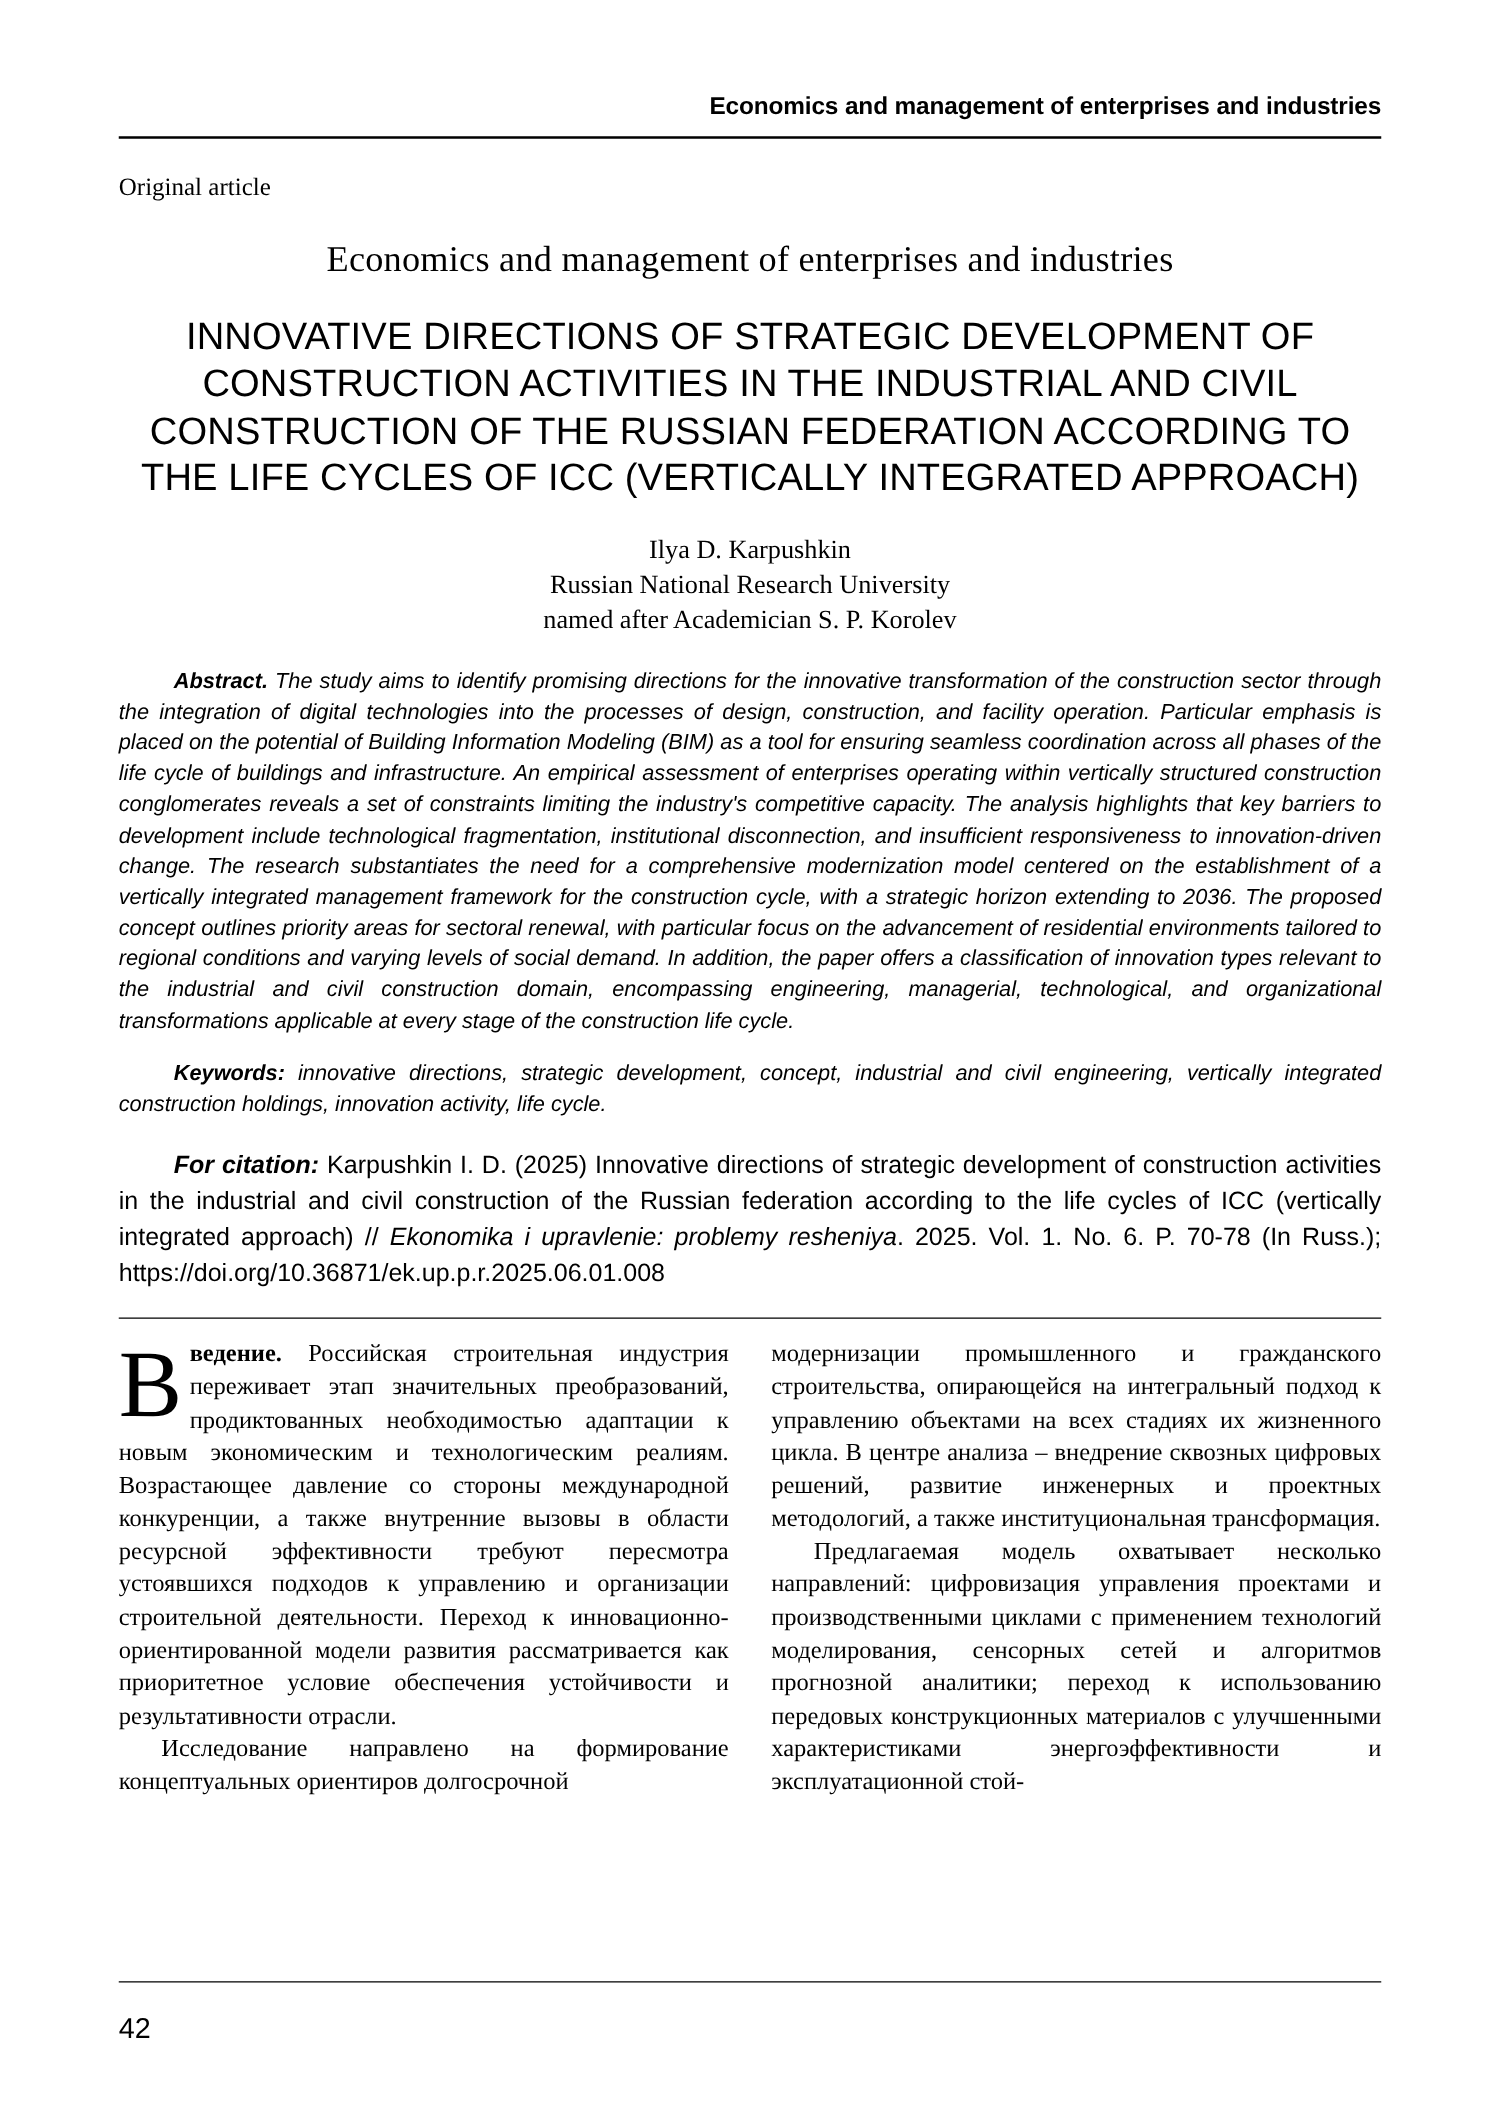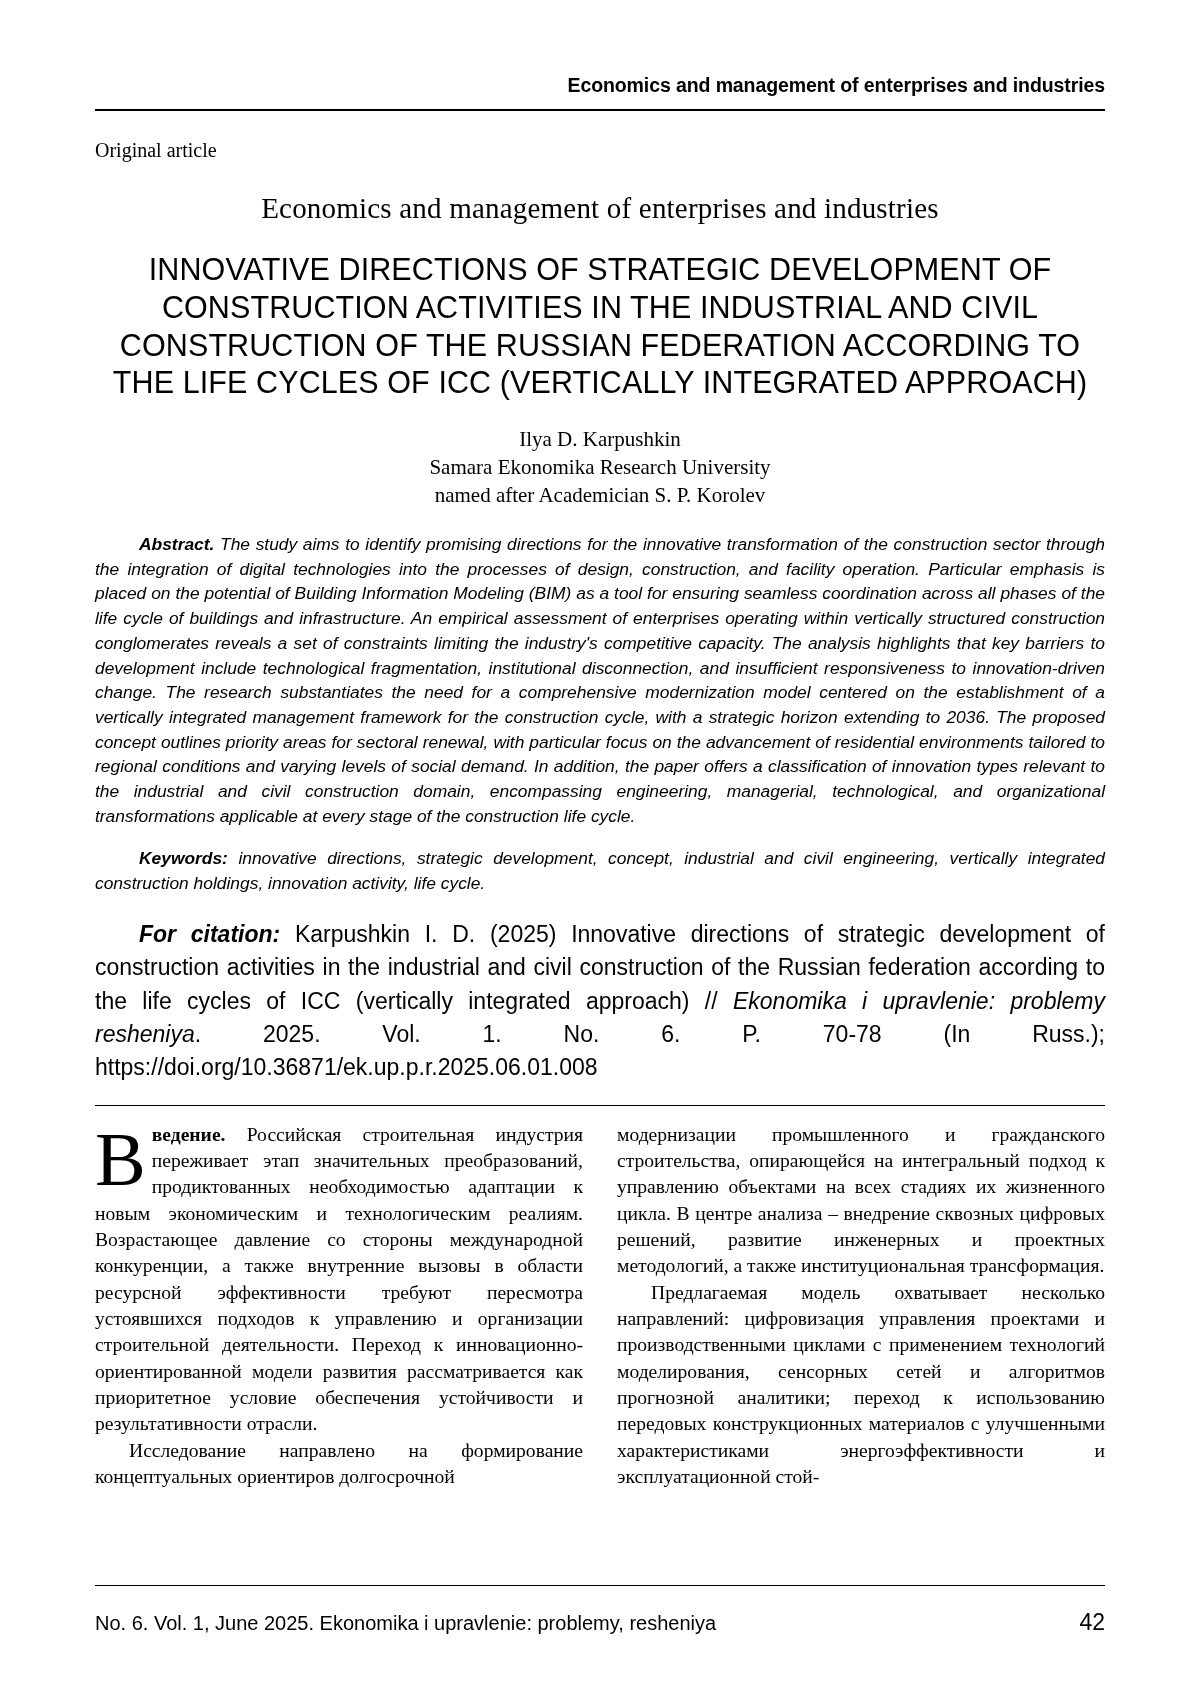--- a/index.html
+++ b/index.html
@@ -96,21 +96,21 @@
     font-size: 17.4px;
     line-height: 1.42;
     text-align: justify;
     text-indent: 44px;
   }
 
   
   .citation {
     margin-top: 22px;
     font-family: "Liberation Sans", sans-serif;
-    font-size: 23px;
+    font-size: 20px;
     line-height: 1.45;
     text-align: justify;
     text-indent: 44px;
     font-style: normal;
   }
   .citation .lbl {
     font-weight: bold;
     font-style: italic;
   }
   .citation .journal {
@@ -185,21 +185,21 @@
   <div class="rule-top"></div>
 
   <div class="article-type">Original article</div>
 
   <div class="section-title">Economics and management of enterprises and industries</div>
 
   <div class="paper-title">INNOVATIVE DIRECTIONS OF STRATEGIC DEVELOPMENT OF CONSTRUCTION ACTIVITIES IN THE INDUSTRIAL AND CIVIL CONSTRUCTION OF THE RUSSIAN FEDERATION ACCORDING TO THE LIFE CYCLES OF ICC (VERTICALLY INTEGRATED APPROACH)</div>
 
   <div class="author-block">
     <div>Ilya D. Karpushkin</div>
-    <div>Samara Ekonomika Research University</div>
+    <div>Russian National Research University</div>
     <div>named after Academician S. P. Korolev</div>
   </div>
 
   <div class="abstract">
     <b>Abstract.</b>
     <span>The study aims to identify promising directions for the innovative transformation of the construction sector through the integration of digital technologies into the processes of design, construction, and facility operation. Particular emphasis is placed on the potential of Building Information Modeling (BIM) as a tool for ensuring seamless coordination across all phases of the life cycle of buildings and infrastructure. An empirical assessment of enterprises operating within vertically structured construction conglomerates reveals a set of constraints limiting the industry's competitive capacity. The analysis highlights that key barriers to development include technological fragmentation, institutional disconnection, and insufficient responsiveness to innovation-driven change. The research substantiates the need for a comprehensive modernization model centered on the establishment of a vertically integrated management framework for the construction cycle, with a strategic horizon extending to 2036. The proposed concept outlines priority areas for sectoral renewal, with particular focus on the advancement of residential environments tailored to regional conditions and varying levels of social demand. In addition, the paper offers a classification of innovation types relevant to the industrial and civil construction domain, encompassing engineering, managerial, technological, and organizational transformations applicable at every stage of the construction life cycle.</span>
   </div>
 
   <div class="keywords">
     <b>Keywords:</b>
@@ -227,17 +227,16 @@
         <span>модернизации промышленного и гражданского строительства, опирающейся на интегральный подход к управлению объектами на всех стадиях их жизненного цикла. В центре анализа – внедрение сквозных цифровых решений, развитие инженерных и проектных методологий, а также институциональная трансформация.</span>
       </p>
       <p>
         <span>Предлагаемая модель охватывает несколько направлений: цифровизация управления проектами и производственными циклами с применением технологий моделирования, сенсорных сетей и алгоритмов прогнозной аналитики; переход к использованию передовых конструкционных материалов с улучшенными характеристиками энергоэффективности и эксплуатационной стой-</span>
       </p>
     </div>
   </div>
 
   <div class="rule-bottom"></div>
   <div class="footer">
-    <div>No. 6. Vol. 1, June 2025. Ekonomika i upravlenie: problemy, resheniya</div>
     <div class="page-no">42</div>
   </div>
 
 </div>
 
 </body></html>

